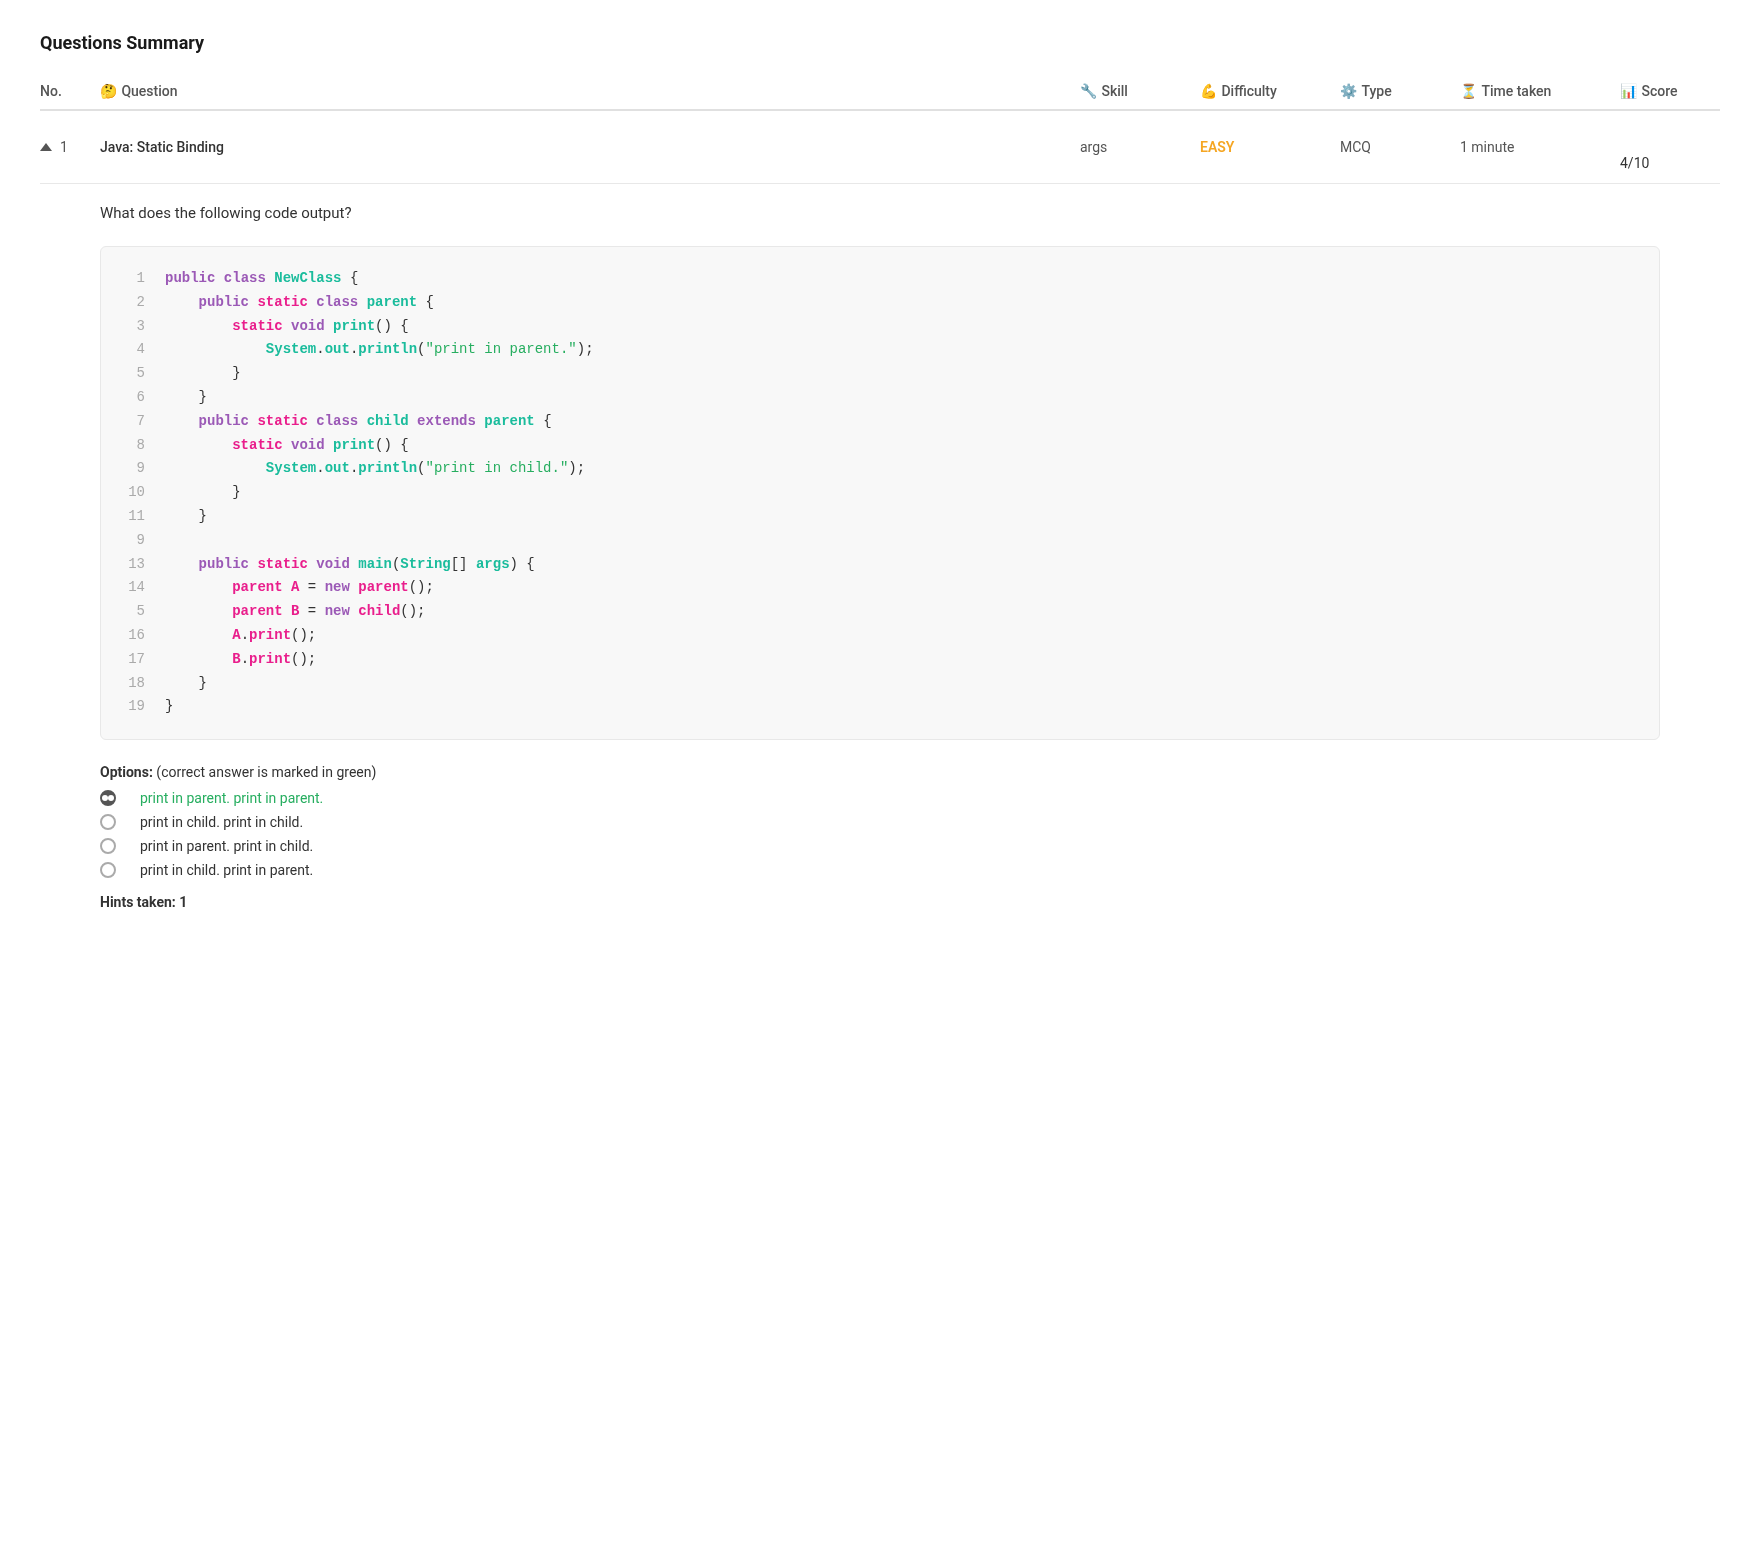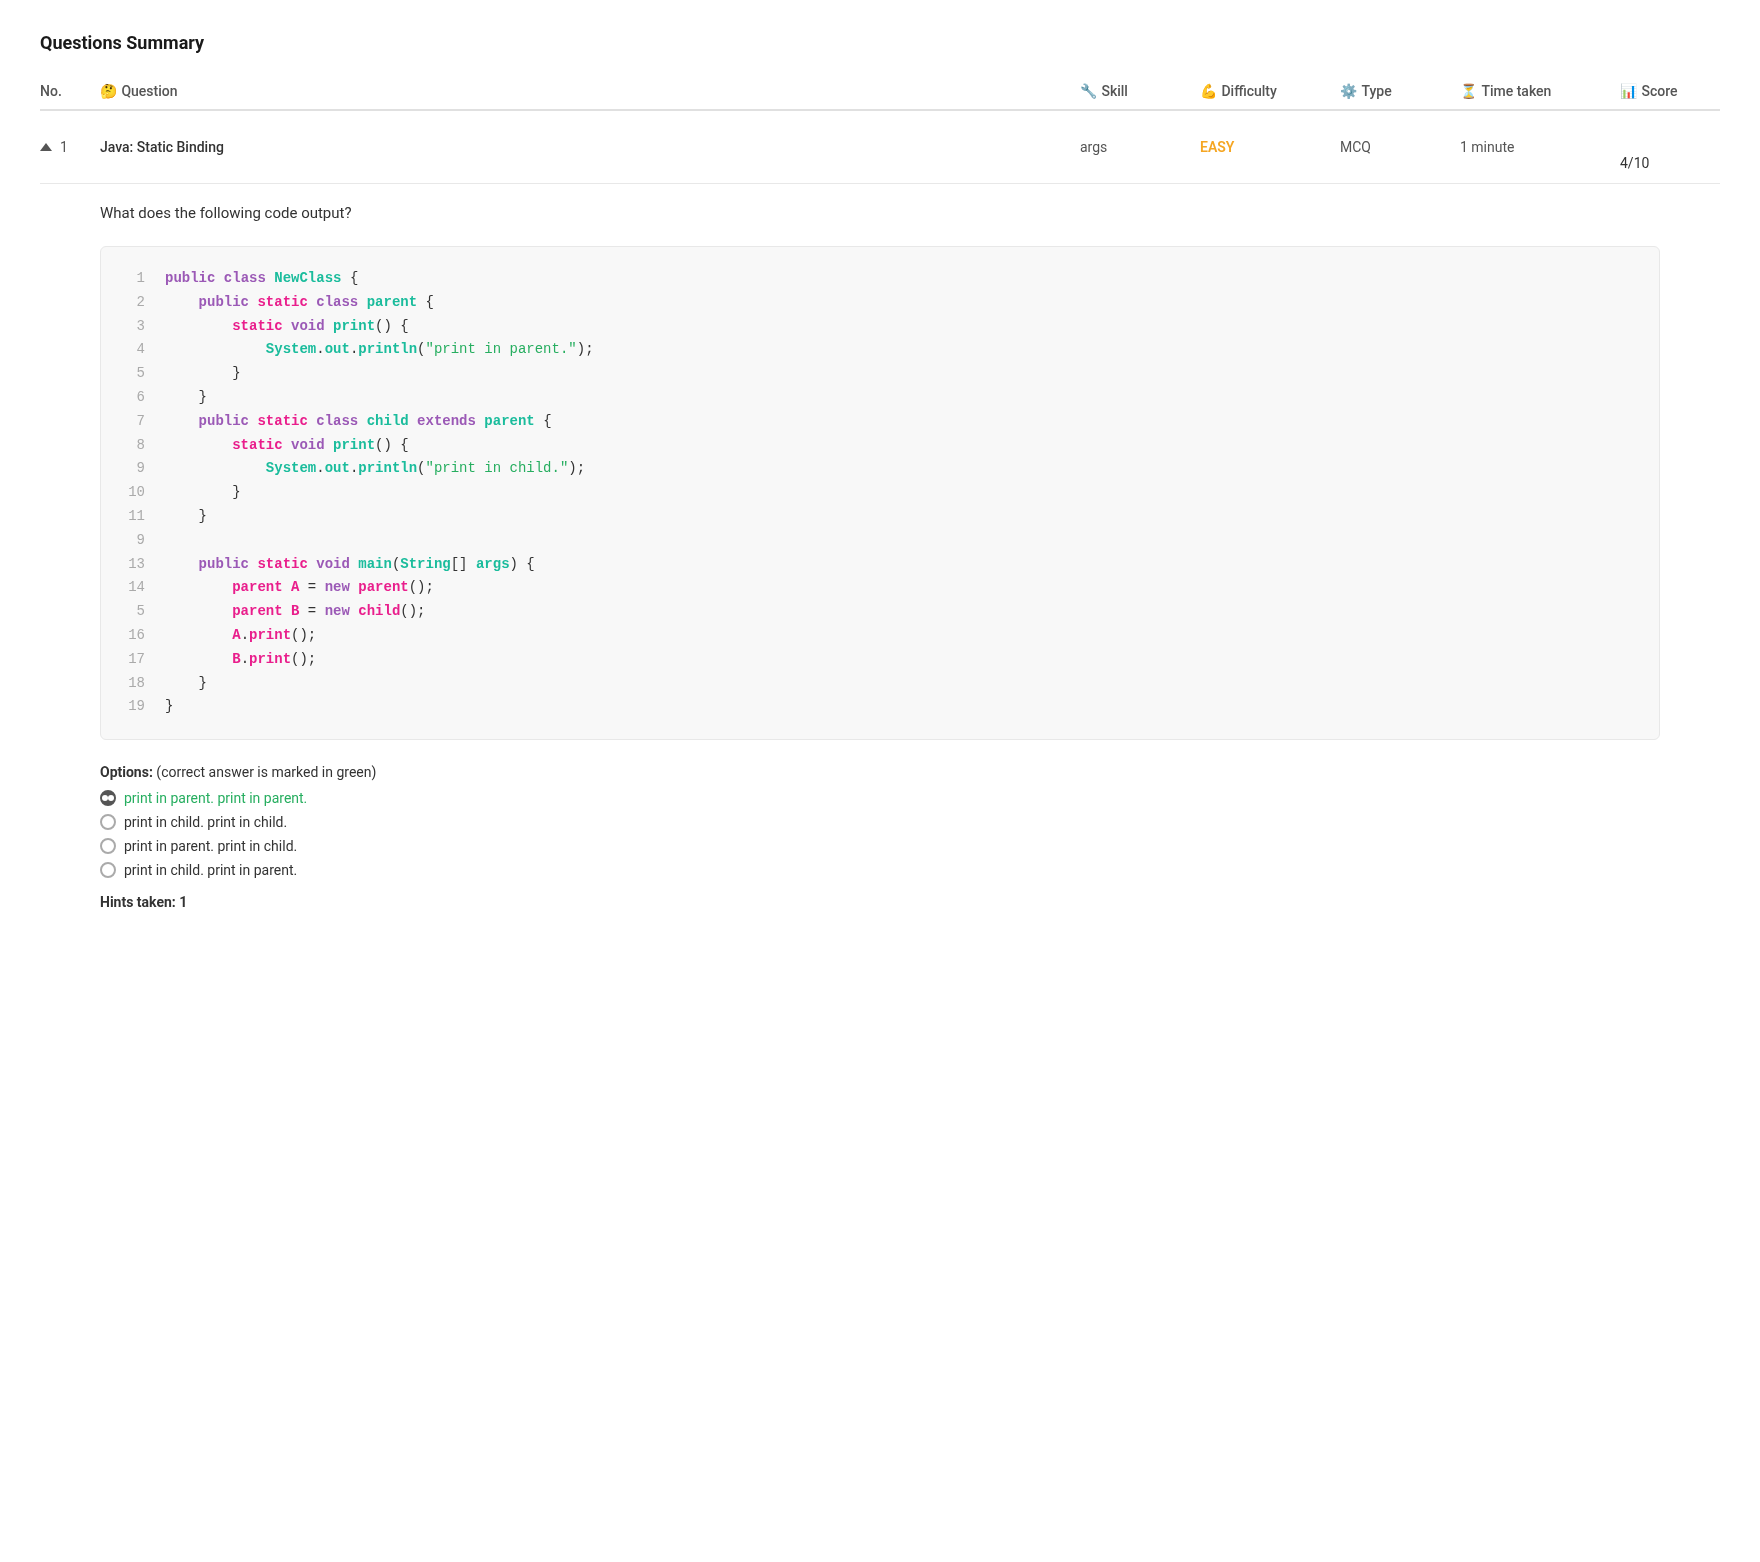--- a/index.html
+++ b/index.html
@@ -126,21 +126,21 @@
       font-size: 14px;
       margin-bottom: 10px;
       color: #333;
     }
     .options-label strong {
       font-weight: 700;
     }
     .option-item {
       display: flex;
       align-items: center;
-      gap: 8px;
+      gap: 24px;
       margin-bottom: 8px;
       font-size: 14px;
       color: #333;
     }
     .option-radio {
       width: 16px;
       height: 16px;
       border-radius: 50%;
       border: 2px solid #aaa;
       display: flex;

